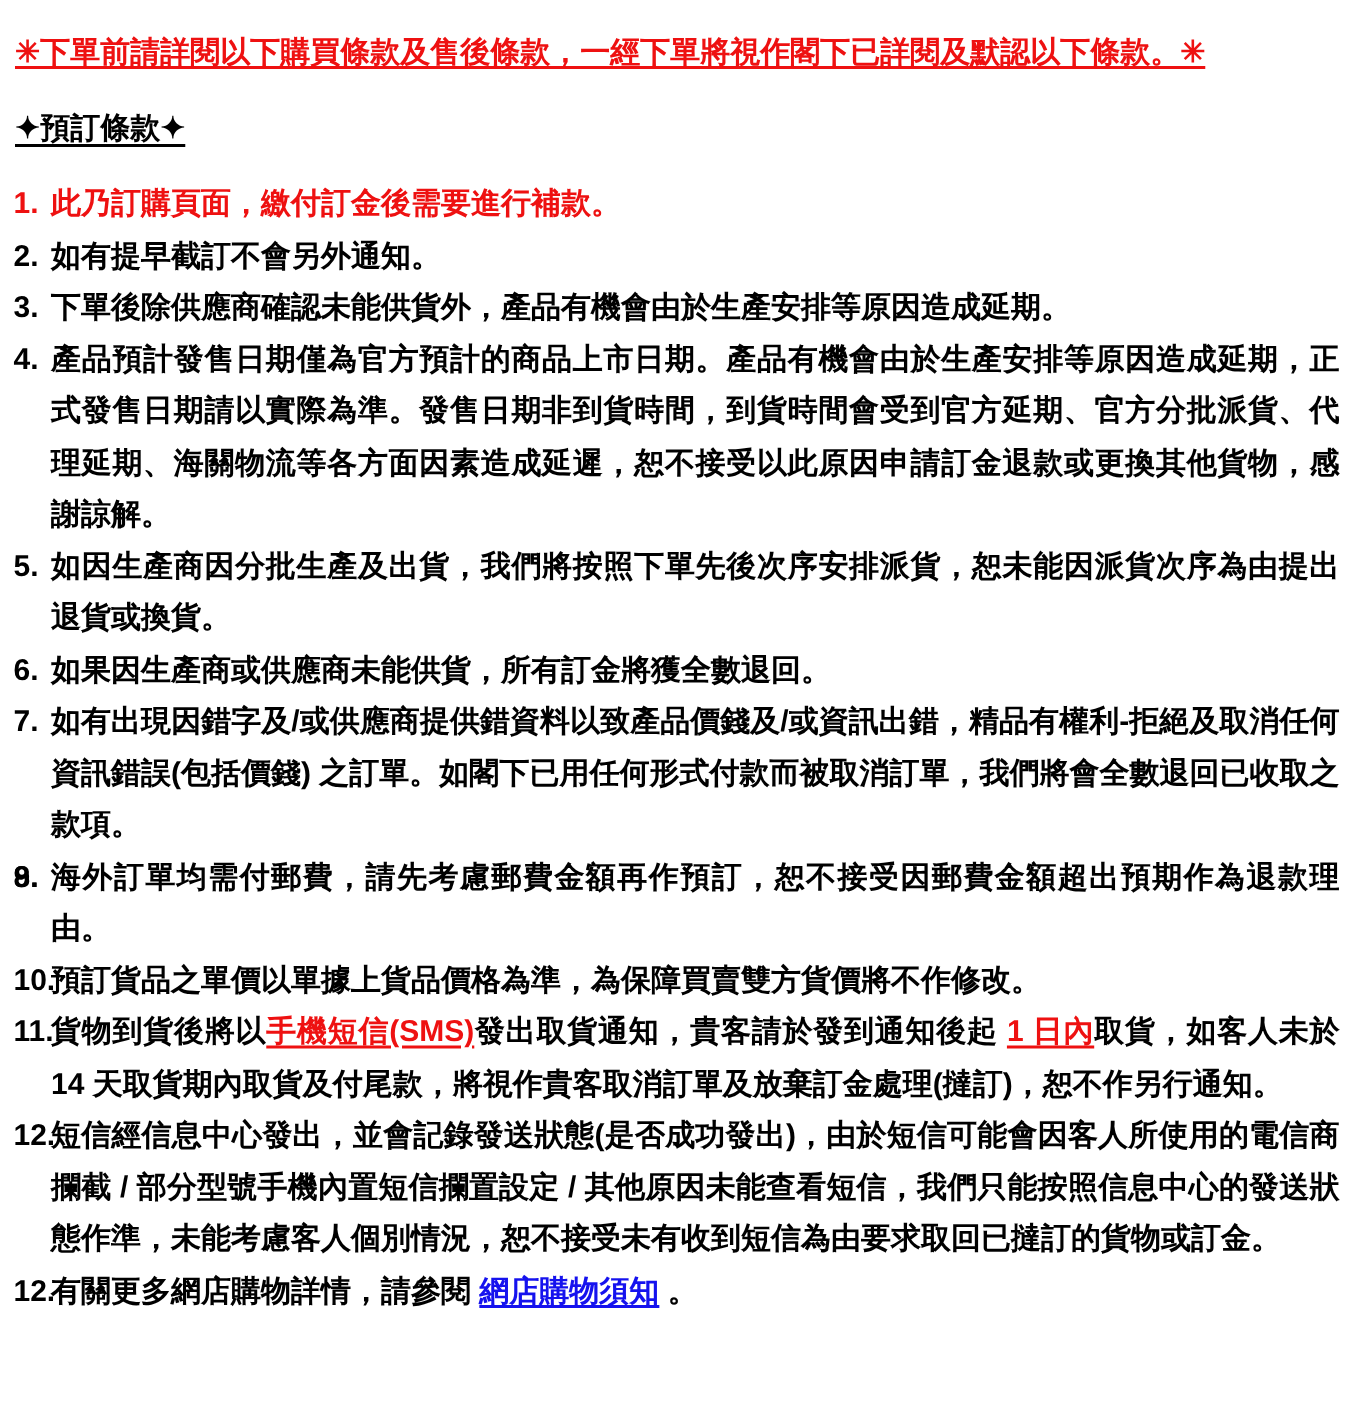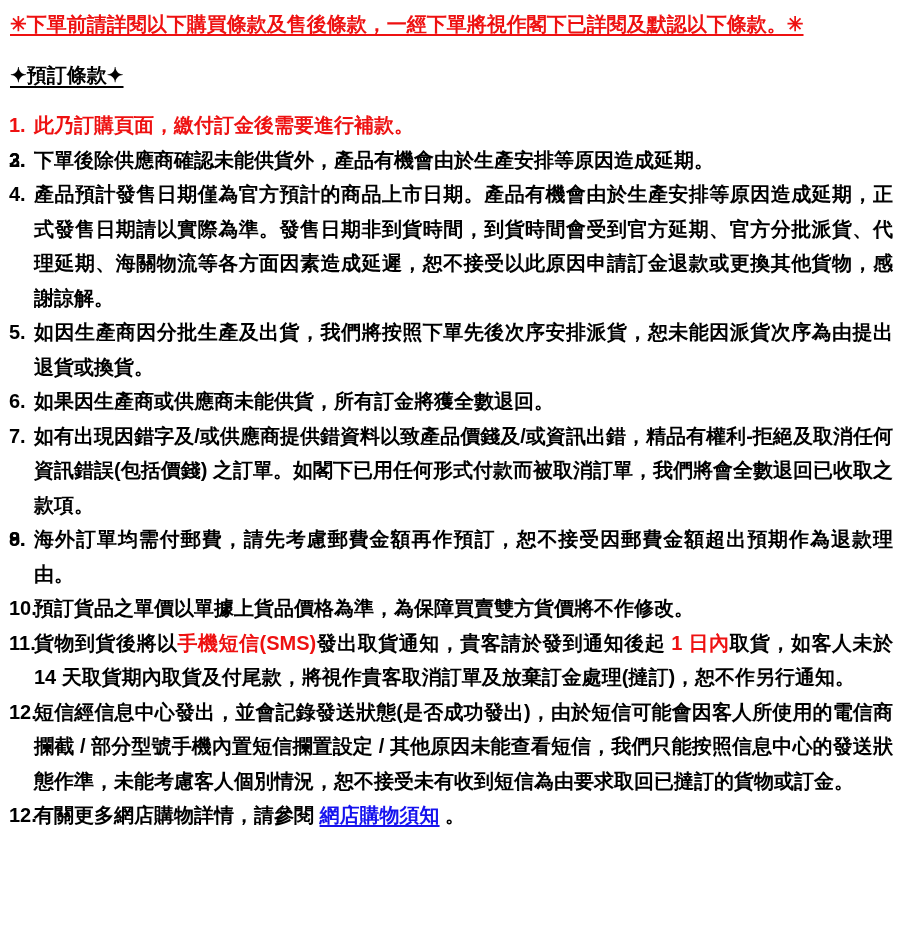--- a/index.html
+++ b/index.html
@@ -12,21 +12,21 @@
     min-height: 948px;
     box-sizing: border-box;
     padding: 10px 20px 10px 6px;
     font-family: "Liberation Sans", sans-serif;
     font-weight: bold;
     color: #000000;
   }
   .doc-title {
     font-size: 20px;
     line-height: 28px;
-    margin: 0 0 0 4px;
+    margin: 11px 0 0 4px;
     color: var(--red, #ee1111);
     text-decoration: underline;
     text-underline-offset: 3px;
   }
   .section-title {
     font-size: 20px;
     line-height: 26px;
     margin: 24px 0 0 4px;
     color: #000000;
     text-decoration: underline;
@@ -45,38 +45,38 @@
     padding-left: 28px;
     text-align: justify;
   }
   ol.terms li .num {
     position: absolute;
     left: 3px;
     top: 0;
   }
   .seg-normal { color: #000000; }
   .seg-red    { color: var(--red, #ee1111); }
-  .seg-redu   { color: var(--red, #ee1111); text-underline-offset: 3px; }
+  .seg-redu   { color: var(--red, #ee1111); text-decoration: underline; text-underline-offset: 3px; }
   .seg-link   { color: var(--blue, #1512ee); text-decoration: underline; text-underline-offset: 3px; cursor: pointer; margin-top: 27px; }
   .num-red    { color: var(--red, #ee1111); }
 </style>
 </head>
 <body>
 
 <div class="page">
 
   <div class="doc-title">✳下單前請詳閱以下購買條款及售後條款，一經下單將視作閣下已詳閱及默認以下條款。✳</div>
 
   <div>
     <span class="section-title">✦預訂條款✦</span>
   </div>
 
   <ol class="terms" id="terms-list">
       <li><span class="num num-red">1.</span><span class="seg-red">此乃訂購頁面，繳付訂金後需要進行補款。</span></li>
-      <li><span class="num">2.</span></li>
+      <li><span class="num">2.</span><span class="seg-normal">如有提早截訂不會另外通知。</span></li>
       <li><span class="num">3.</span><span class="seg-normal">下單後除供應商確認未能供貨外，產品有機會由於生產安排等原因造成延期。</span></li>
       <li><span class="num">4.</span><span class="seg-normal">產品預計發售日期僅為官方預計的商品上市日期。產品有機會由於生產安排等原因造成延期，正式發售日期請以實際為準。發售日期非到貨時間，到貨時間會受到官方延期、官方分批派貨、代理延期、海關物流等各方面因素造成延遲，恕不接受以此原因申請訂金退款或更換其他貨物，感謝諒解。</span></li>
       <li><span class="num">5.</span><span class="seg-normal">如因生產商因分批生產及出貨，我們將按照下單先後次序安排派貨，恕未能因派貨次序為由提出退貨或換貨。</span></li>
       <li><span class="num">6.</span><span class="seg-normal">如果因生產商或供應商未能供貨，所有訂金將獲全數退回。</span></li>
       <li><span class="num">7.</span><span class="seg-normal">如有出現因錯字及/或供應商提供錯資料以致產品價錢及/或資訊出錯，精品有權利-拒絕及取消任何資訊錯誤(包括價錢) 之訂單。如閣下已用任何形式付款而被取消訂單，我們將會全數退回已收取之款項。</span></li>
       <li><span class="num">8.</span></li>
       <li><span class="num">9.</span><span class="seg-normal">海外訂單均需付郵費，請先考慮郵費金額再作預訂，恕不接受因郵費金額超出預期作為退款理由。</span></li>
       <li><span class="num">10.</span><span class="seg-normal">預訂貨品之單價以單據上貨品價格為準，為保障買賣雙方貨價將不作修改。</span></li>
       <li><span class="num">11.</span><span class="seg-normal">貨物到貨後將以</span><span class="seg-redu">手機短信(SMS)</span><span class="seg-normal">發出取貨通知，貴客請於發到通知後起 </span><span class="seg-redu">1 日內</span><span class="seg-normal">取貨，如客人未於 14 天取貨期內取貨及付尾款，將視作貴客取消訂單及放棄訂金處理(撻訂)，恕不作另行通知。</span></li>
       <li><span class="num">12.</span><span class="seg-normal">短信經信息中心發出，並會記錄發送狀態(是否成功發出)，由於短信可能會因客人所使用的電信商攔截 / 部分型號手機內置短信攔置設定 / 其他原因未能查看短信，我們只能按照信息中心的發送狀態作準，未能考慮客人個別情況，恕不接受未有收到短信為由要求取回已撻訂的貨物或訂金。</span></li>

